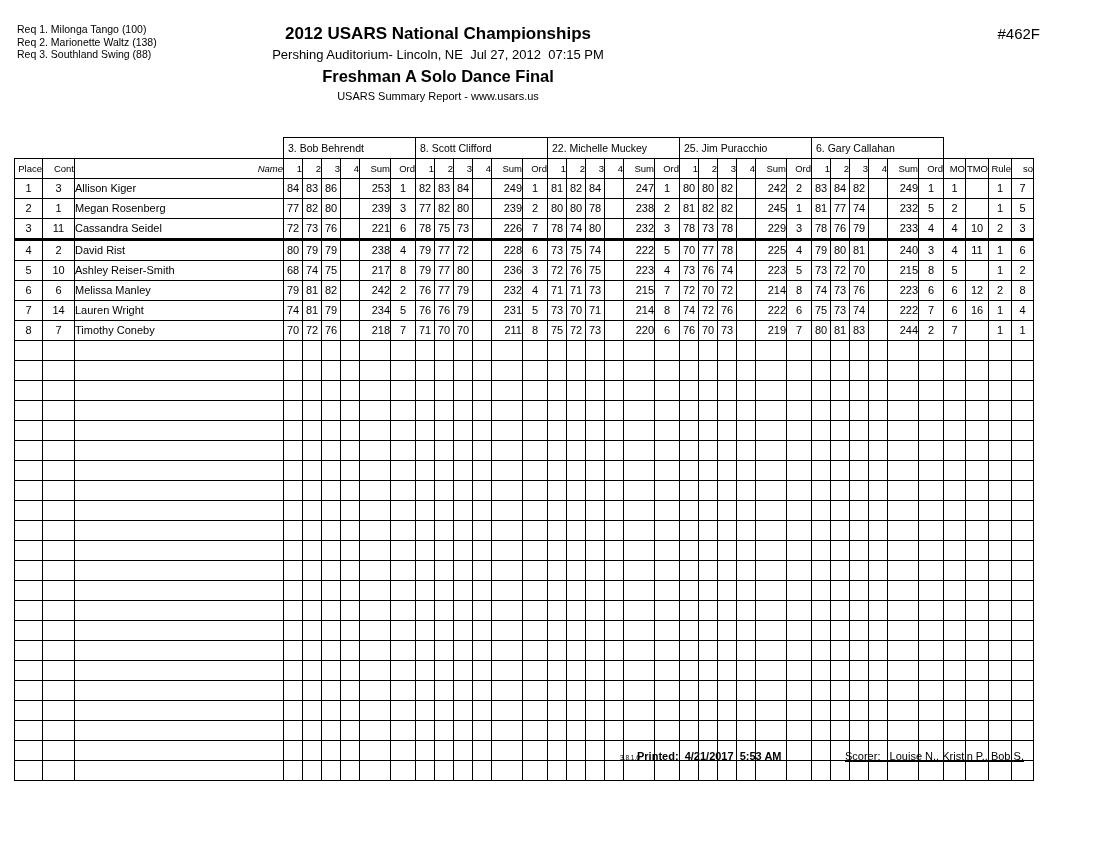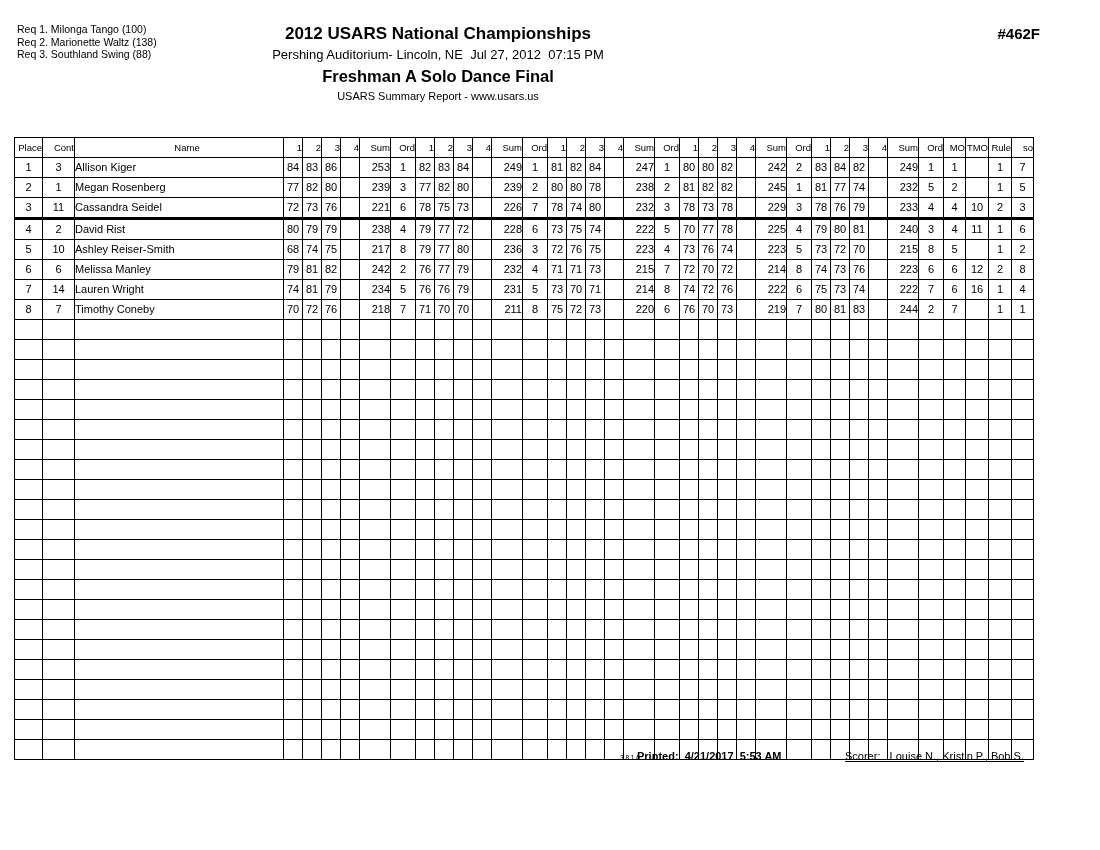--- a/index.html
+++ b/index.html
@@ -8,33 +8,33 @@
     background: #ffffff; color: #000000;
     font-family: "Liberation Sans", "DejaVu Sans", sans-serif;
     position: relative; overflow: hidden;
   }
   .req-list { position: absolute; left: 17px; top: 23px; font-size: 10.5px; line-height: 12.5px; }
   .center-line { position: absolute; left: 0; width: 876px; text-align: center; white-space: pre; }
   .title   { top: 24px; font-size: 17px; font-weight: bold; }
   .venue   { top: 47px; font-size: 13px; }
   .event   { top: 67px; font-size: 16.5px; font-weight: bold; text-align: center; }
   .report  { top: 90px; font-size: 11px; }
-  .event-number { position: absolute; top: 25px; right: 60px; font-size: 15px; font-weight: bold; }
+  .event-number { position: absolute; top: 25px; right: 60px; font-size: 15px; font-weight: normal; }
 
   table.score-table { position: absolute; left: 14px; top: 137px; border-collapse: collapse; table-layout: fixed; }
   .score-table td, .score-table th {
     border: 1px solid #000; height: 19px; padding: 0;
     font-size: 11px; font-weight: normal; line-height: 1;
     overflow: hidden; white-space: nowrap;
   }
   tr.judge-row td { height: 20px; }
   td.nb { border: 0; }
   td.judge-name { text-align: left; padding-left: 4px; font-size: 10.5px; }
   th.h { font-size: 9.5px; text-align: right; }
-  th.h-name { text-align: center; padding-left: 16px; }
+  th.h-name { text-align: right; padding-left: 16px; font-style: italic; }
   .c-center { text-align: center; }
   .c-name { text-align: left; padding-left: 4px; }
   .c-sum { text-align: right; padding-right: 3px; }
   .c-ord { font-weight: bold; }
   .b { font-weight: bold; }
   .gs { border-left: 3px solid #000; }
   tr.sep td { border-bottom: 3px solid #000; }
 
   .footer-version { position: absolute; left: 620px; top: 754px; font-size: 6.5px; }
   .footer-printed { position: absolute; left: 637px; top: 750px; font-size: 11px; white-space: pre; font-weight: bold; }
@@ -89,20 +89,29 @@
       <col style="width: 19px;">
       <col style="width: 19px;">
       <col style="width: 31px;">
       <col style="width: 25px;">
       <col style="width: 22px;">
       <col style="width: 23px;">
       <col style="width: 23px;">
       <col style="width: 22px;">
     </colgroup>
   <thead>
+    <tr class="judge-row">
+      <td colspan="3" class="nb"></td>
+      <td colspan="6" class="judge-name">3.  Bob Behrendt</td>
+      <td colspan="6" class="judge-name">8.  Scott Clifford</td>
+      <td colspan="6" class="judge-name">22.  Michelle Muckey</td>
+      <td colspan="6" class="judge-name">25.  Jim Puracchio</td>
+      <td colspan="6" class="judge-name">6.  Gary Callahan</td>
+      <td colspan="4" class="nb"></td>
+    </tr>
     <tr id="col-head-row">
         <th class="h">Place</th>
         <th class="h">Cont</th>
         <th class="h h-name">Name</th>
         <th class="h gs">1</th>
         <th class="h">2</th>
         <th class="h">3</th>
         <th class="h">4</th>
         <th class="h">Sum</th>
         <th class="h">Ord</th>

